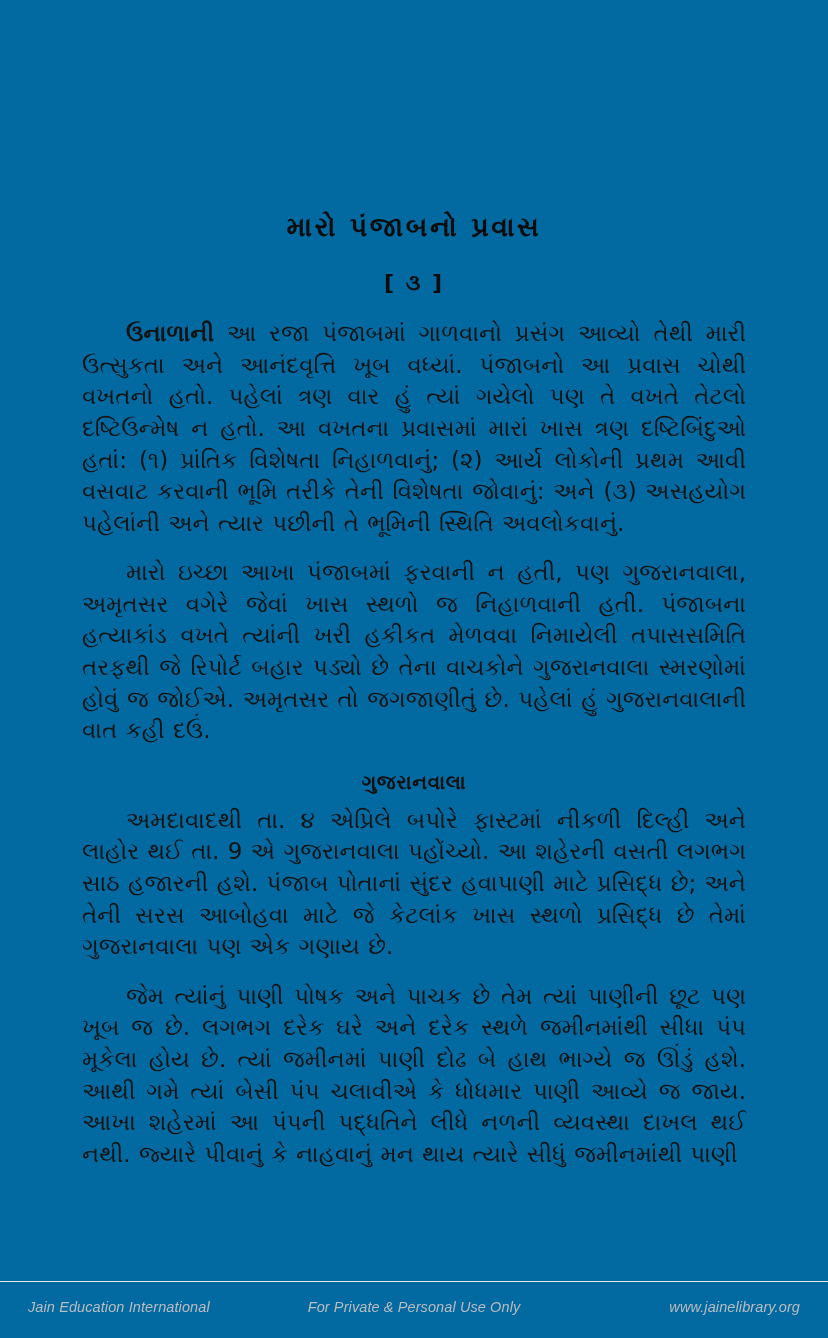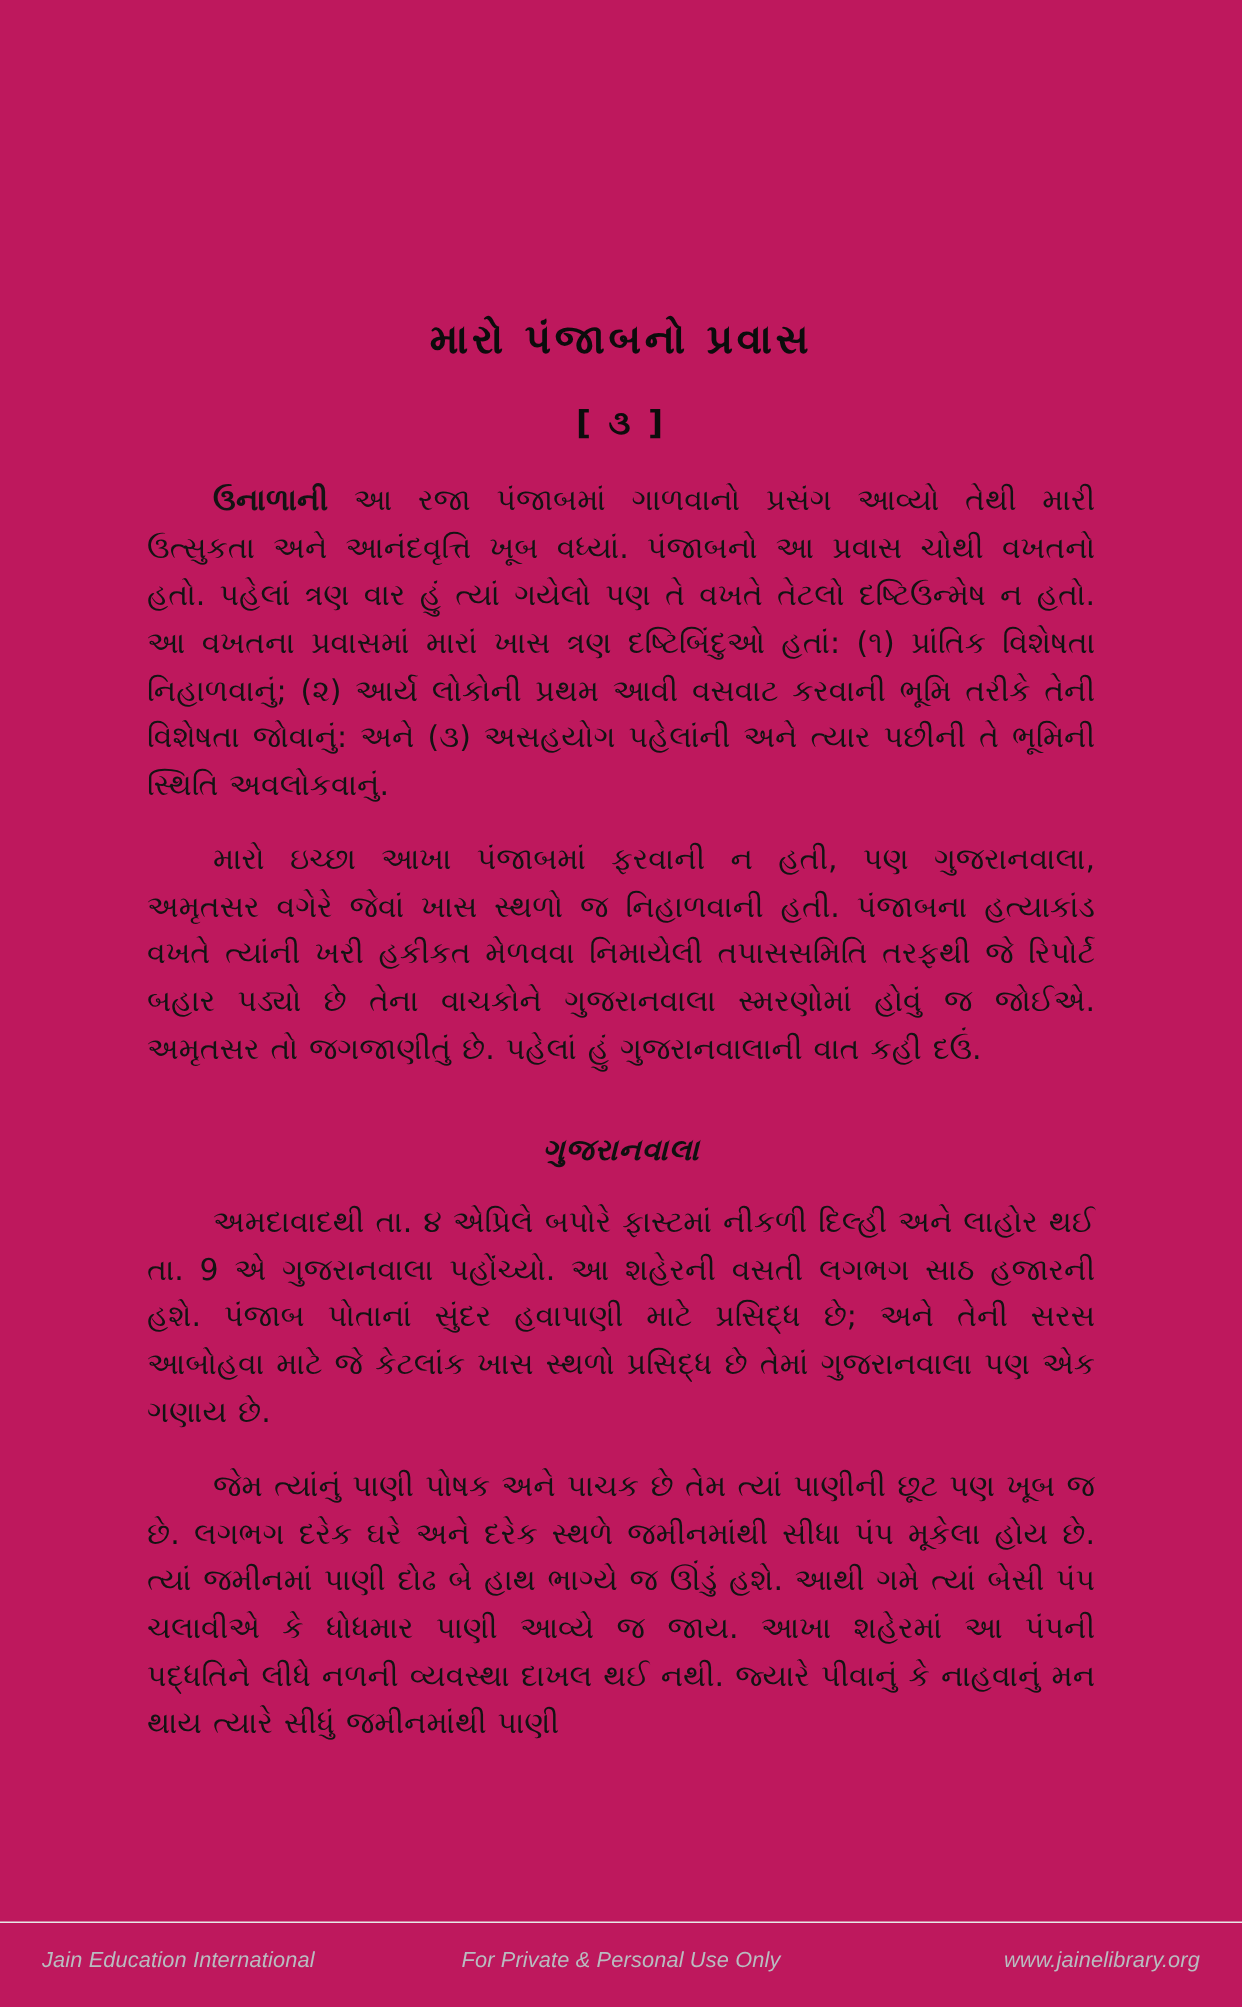--- a/index.html
+++ b/index.html
@@ -9,21 +9,21 @@
     background: #ffffff;
   }
   body {
     font-family: "Liberation Sans", "DejaVu Sans", sans-serif;
     -webkit-font-smoothing: antialiased;
   }
   .page {
     position: relative;
     width: 828px;
     height: 1338px;
-    background: #be185d;
+    background: #0369a1;
     overflow: hidden;
     box-sizing: border-box;
   }
 
   
   .content {
     position: absolute;
     left: 82px;
     top: 0;
     width: 664px;
@@ -47,38 +47,37 @@
     padding-top: 26px;
     text-align: center;
     font-family: "DejaVu Sans", sans-serif;
     font-size: 22px;
     font-weight: 700;
     letter-spacing: 2px;
     color: #0c0c0c;
     line-height: 1.2;
   }
   .section-heading {
-    margin: 16px;
+    margin: 0;
     padding-top: 22px;
     padding-bottom: 4px;
     text-align: center;
     font-family: "DejaVu Sans", sans-serif;
     font-size: 20px;
     font-weight: 700;
     letter-spacing: 0.6px;
     color: #101010;
     line-height: 1.3;
-    font-style: italic;
   }
 
   
   .para {
-    margin: 16px;
+    margin: 0;
     font-family: "DejaVu Sans", sans-serif;
-    font-size: 20px;
+    font-size: 23px;
     line-height: 31.6px;
     color: #131313;
     text-align: justify;
     text-align-last: left;
     word-spacing: 1px;
     text-indent: 44px;
   }
   .para + .para {
     margin-top: 18px;
   }

